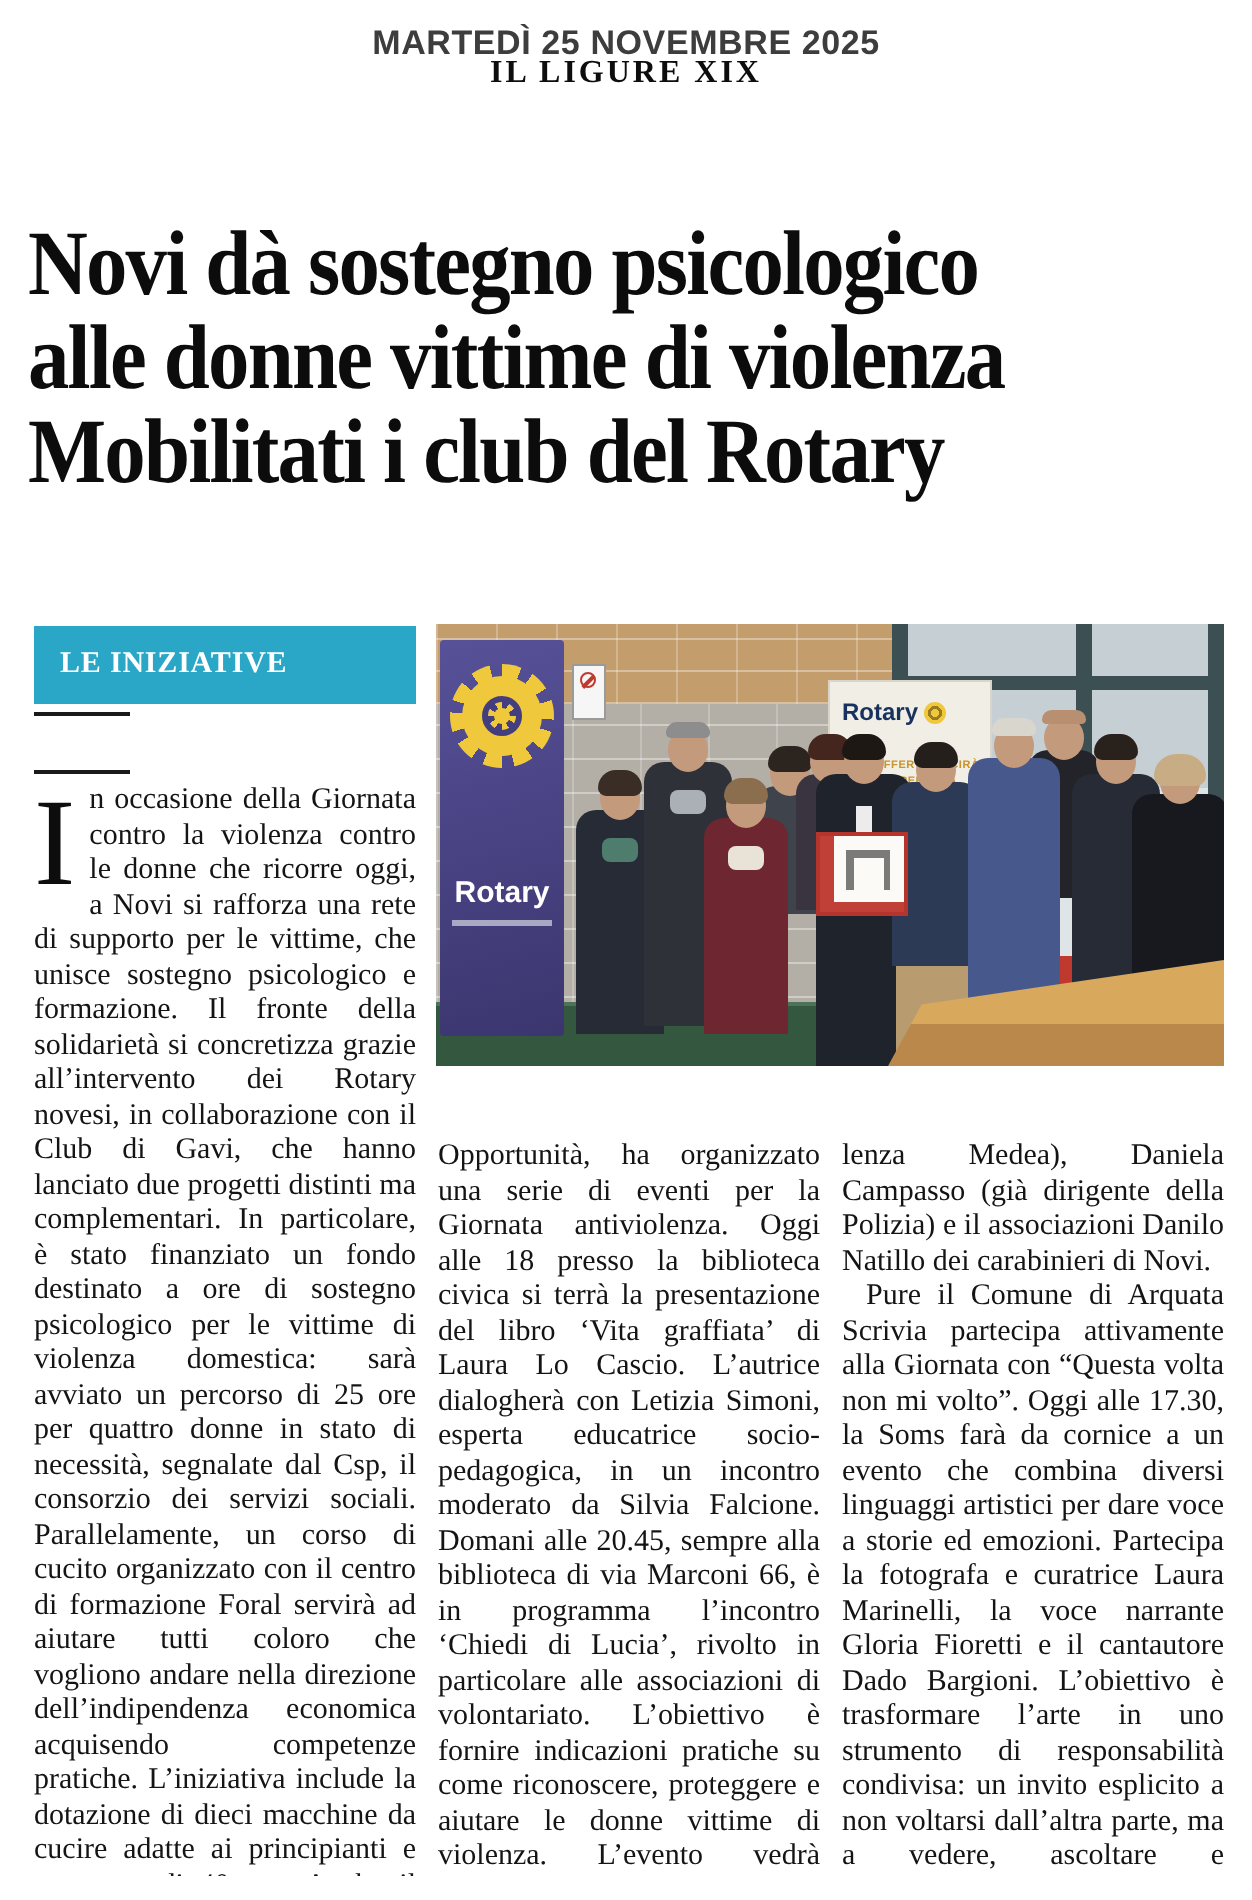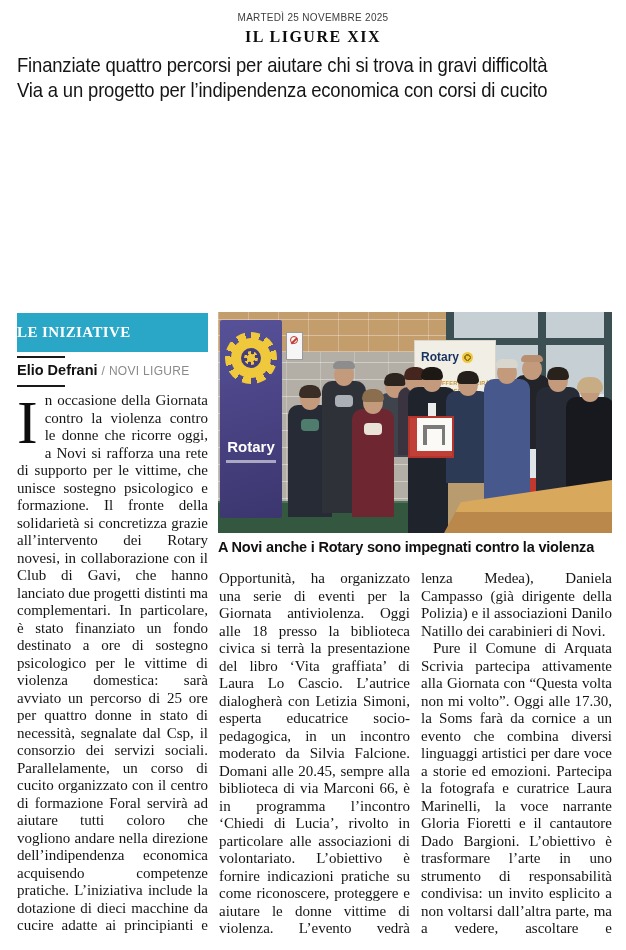--- a/index.html
+++ b/index.html
@@ -1,35 +1,35 @@
 <!DOCTYPE html>
 <html lang="it" style="--kicker: #2aa6c7; --rotary-purple: #46407f; --rotary-yellow: #f0c83c; --floor-green: #33573f; --chair-red: #c0392e;"><head>
 <meta charset="utf-8">
 <style>
   html,body{margin:0;padding:0;background:#ffffff;}
   .page{position:relative;width:626px;height:950px;background:#fff;overflow:hidden;
         font-family:"Liberation Serif",serif;color:#111;}
 
   
   .dateline{position:absolute;top:12px;left:0;width:626px;text-align:center;
-    font-family:"Liberation Sans",sans-serif;font-weight:400;font-size:10px;
+    font-family:"Liberation Sans",sans-serif;font-weight:700;font-size:17px;
     letter-spacing:.3px;color:#3d3d3d;}
   .masthead{position:absolute;top:28px;left:0;width:626px;text-align:center;
     font-family:"Liberation Serif",serif;font-weight:900;font-size:16px;letter-spacing:1.5px;color:#0d0d0d;}
   .standfirst{position:absolute;top:52px;left:17px;}
   .standfirst-line{font-family:"Liberation Sans",sans-serif;font-size:21px;line-height:25px;
     color:#151515;white-space:nowrap;transform:scaleX(.88);transform-origin:0 50%;letter-spacing:-.2px;}
   .headline{position:absolute;top:108px;left:14px;}
   .headline-line{font-family:"Liberation Serif",serif;font-weight:700;font-size:46px;line-height:47px;
     color:#0c0c0c;white-space:nowrap;letter-spacing:-1px;transform:scaleX(.9);transform-origin:0 50%;}
 
   
   .kicker{position:absolute;left:17px;top:313px;width:191px;height:39px;background:var(--kicker,#2aa6c7);
     color:#fff;font-family:"Liberation Serif",serif;font-weight:700;font-size:15px;letter-spacing:.4px;
-    line-height:39px;box-sizing:border-box;}
+    line-height:39px;padding-left:13px;box-sizing:border-box;}
   .byline-rule-top{position:absolute;left:17px;top:356px;width:48px;height:2px;background:#1a1a1a;}
   .byline{position:absolute;left:17px;top:362px;font-family:"Liberation Sans",sans-serif;font-size:14.5px;}
   .byline .author{font-weight:700;color:#111;}
   .byline .loc{font-weight:400;color:#8a8a8a;font-size:12px;letter-spacing:.3px;}
   .byline-rule-bottom{position:absolute;left:17px;top:385px;width:48px;height:2px;background:#1a1a1a;}
 
   
   .bodycol{position:absolute;font-family:"Liberation Serif",serif;font-size:15px;line-height:17.5px;
     text-align:justify;color:#141414;hyphens:auto;-webkit-hyphens:auto;overflow:hidden;}
   .col1{left:17px;top:392px;width:191px;height:546px;}
@@ -108,33 +108,30 @@
     font-weight:700;font-size:14.5px;color:#111;letter-spacing:-.2px;}
 </style>
 </head>
 <body>
 
 <div class="page">
 
   <div class="dateline">MARTEDÌ 25 NOVEMBRE 2025</div>
   <div class="masthead">IL LIGURE XIX</div>
 
-  <div class="standfirst">
-    <div class="standfirst-line">Finanziate quattro percorsi per aiutare chi si trova in gravi difficoltà</div>
-    <div class="standfirst-line">Via a un progetto per l’indipendenza economica con corsi di cucito</div>
-  </div>
-
+
+  <div class="headline">
+    <div class="headline-line">Novi dà sostegno psicologico</div>
+    <div class="headline-line">alle donne vittime di violenza</div>
+    <div class="headline-line">Mobilitati i club del Rotary</div>
+  </div>
 
   <div class="kicker">LE INIZIATIVE</div>
 
   <div class="byline-rule-top"></div>
-  <div class="byline">
-    <span class="author">Elio Defrani</span>
-    <span class="loc">/ NOVI LIGURE</span>
-  </div>
   <div class="byline-rule-bottom"></div>
 
   <div class="photo">
     <div class="ph-wall"></div>
     <div class="ph-tan"></div>
     <div class="ph-window">
       <div class="vbar" style="left:0;"></div>
       <div class="vbar" style="left:92px;"></div>
       <div class="vbar" style="left:158px;"></div>
       <div class="hbar"></div>
@@ -231,21 +228,20 @@
 
     <div class="ph-box">
       <div class="strip-l"></div>
       <div class="strip-b"></div>
       <div class="machine"></div>
     </div>
 
     <div class="ph-table"></div>
   </div>
 
-  <div class="caption">A Novi anche i Rotary sono impegnati contro la violenza</div>
 
   <div class="bodycol col1">
     <span class="dropcap">I</span><span>n occasione della Giornata contro la violenza contro le donne che ricorre oggi, a Novi si rafforza una rete di supporto per le vittime, che unisce sostegno psicologico e formazione. Il fronte della solidarietà si concretizza grazie all’intervento dei Rotary novesi, in collaborazione con il Club di Gavi, che hanno lanciato due progetti distinti ma complementari. In particolare, è stato finanziato un fondo destinato a ore di sostegno psicologico per le vittime di violenza domestica: sarà avviato un percorso di 25 ore per quattro donne in stato di necessità, segnalate dal Csp, il consorzio dei servizi sociali. Parallelamente, un corso di cucito organizzato con il centro di formazione Foral servirà ad aiutare tutti coloro che vogliono andare nella direzione dell’indipendenza economica acquisendo competenze pratiche. L’iniziativa include la dotazione di dieci macchine da cucire adatte ai principianti e un corso di 40 ore. Anche il Comune di Novi, in collaborazione con le consulte comunali del Volontariato e delle Pari</span>
   </div>
 
   <div class="bodycol col2">
     <span>Opportunità, ha organizzato una serie di eventi per la Giornata antiviolenza. Oggi alle 18 presso la biblioteca civica si terrà la presentazione del libro ‘Vita graffiata’ di Laura Lo Cascio. L’autrice dialogherà con Letizia Simoni, esperta educatrice socio-pedagogica, in un incontro moderato da Silvia Falcione. Domani alle 20.45, sempre alla biblioteca di via Marconi 66, è in programma l’incontro ‘Chiedi di Lucia’, rivolto in particolare alle associazioni di volontariato. L’obiettivo è fornire indicazioni pratiche su come riconoscere, proteggere e aiutare le donne vittime di violenza. L’evento vedrà l’intervento di figure professionali come Carlotta Sartorio (vice presidente del centro antivio-</span>
   </div>
 
   <div class="bodycol col3">

